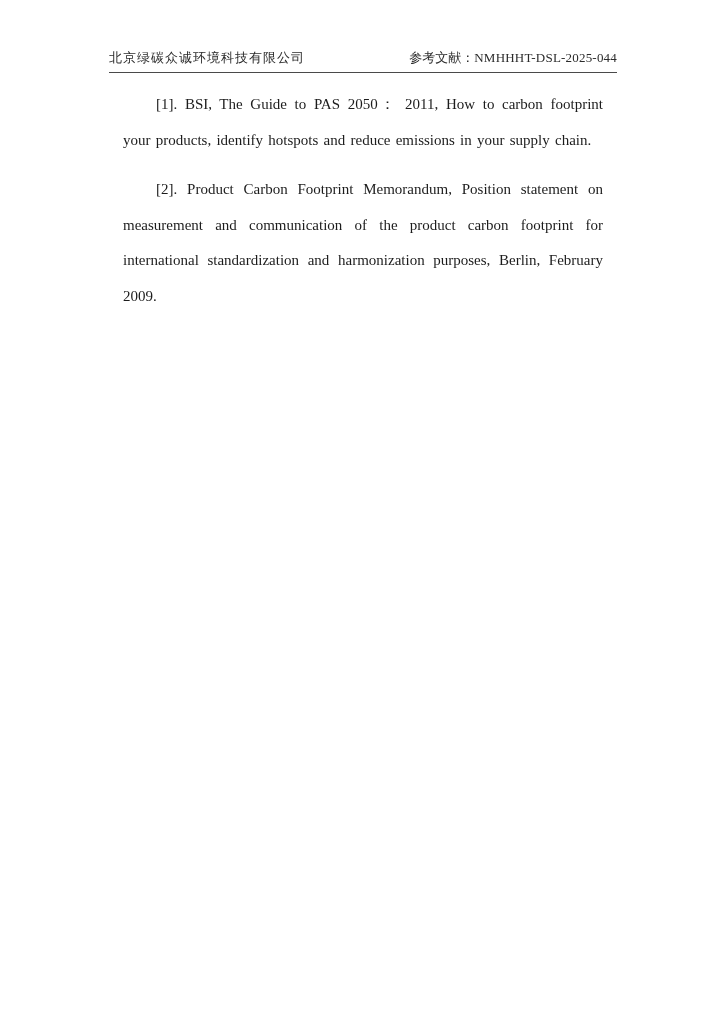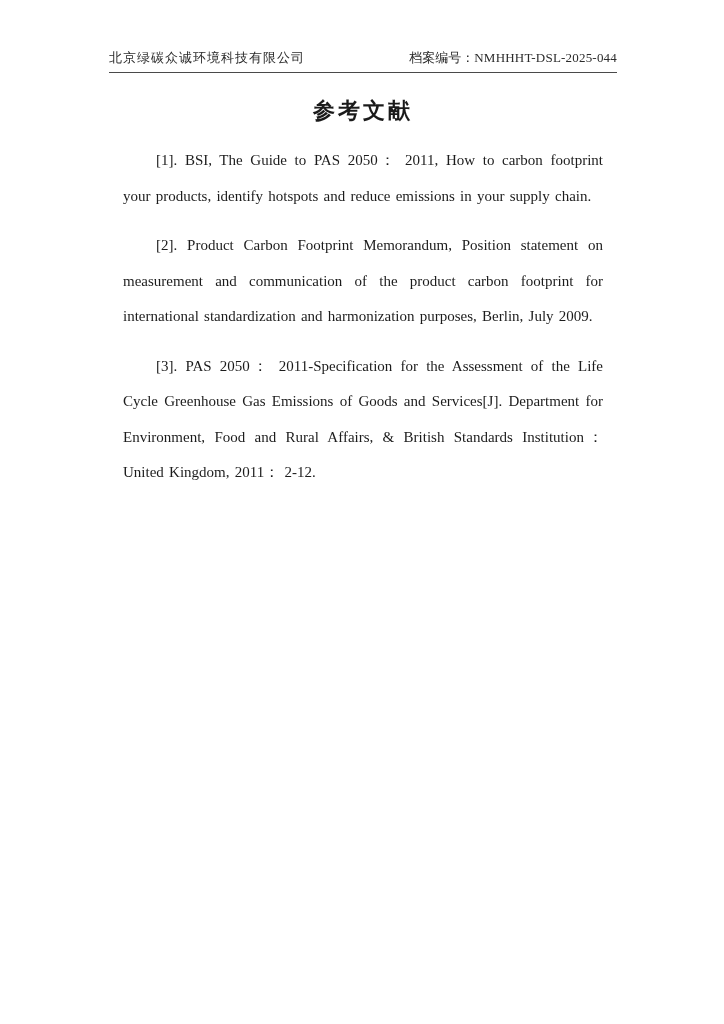--- a/index.html
+++ b/index.html
@@ -76,27 +76,25 @@
   }
 </style>
 </head>
 <body>
 
 <div class="page">
   <div class="content">
     <div class="header-row">
       <span class="company">北京绿碳众诚环境科技有限公司</span>
       <span class="docnum">
-        <span>档案编号：</span><span class="docnum-value">NMHHHT-DSL-2025-044</span>
+        <span>参考文献：</span><span class="docnum-value">NMHHHT-DSL-2025-044</span>
       </span>
     </div>
 
-    <h1 class="title">参考文献</h1>
 
     <div class="refs">
       <p class="ref">[1]. BSI, The Guide to PAS 2050： 2011, How to carbon footprint your products, identify hotspots and reduce emissions in your supply chain.</p>
-      <p class="ref">[2]. Product Carbon Footprint Memorandum, Position statement on measurement and communication of the product carbon footprint for international standardization and harmonization purposes, Berlin, July 2009.</p>
-      <p class="ref">[3]. PAS 2050： 2011-Specification for the Assessment of the Life Cycle Greenhouse Gas Emissions of Goods and Services[J]. Department for Environment, Food and Rural Affairs, &amp; British Standards Institution： United Kingdom, 2011： 2-12.</p>
+      <p class="ref">[2]. Product Carbon Footprint Memorandum, Position statement on measurement and communication of the product carbon footprint for international standardization and harmonization purposes, Berlin, February 2009.</p>
     </div>
   </div>
 
   <div class="pagenum">22</div>
 </div>
 
 </body></html>

